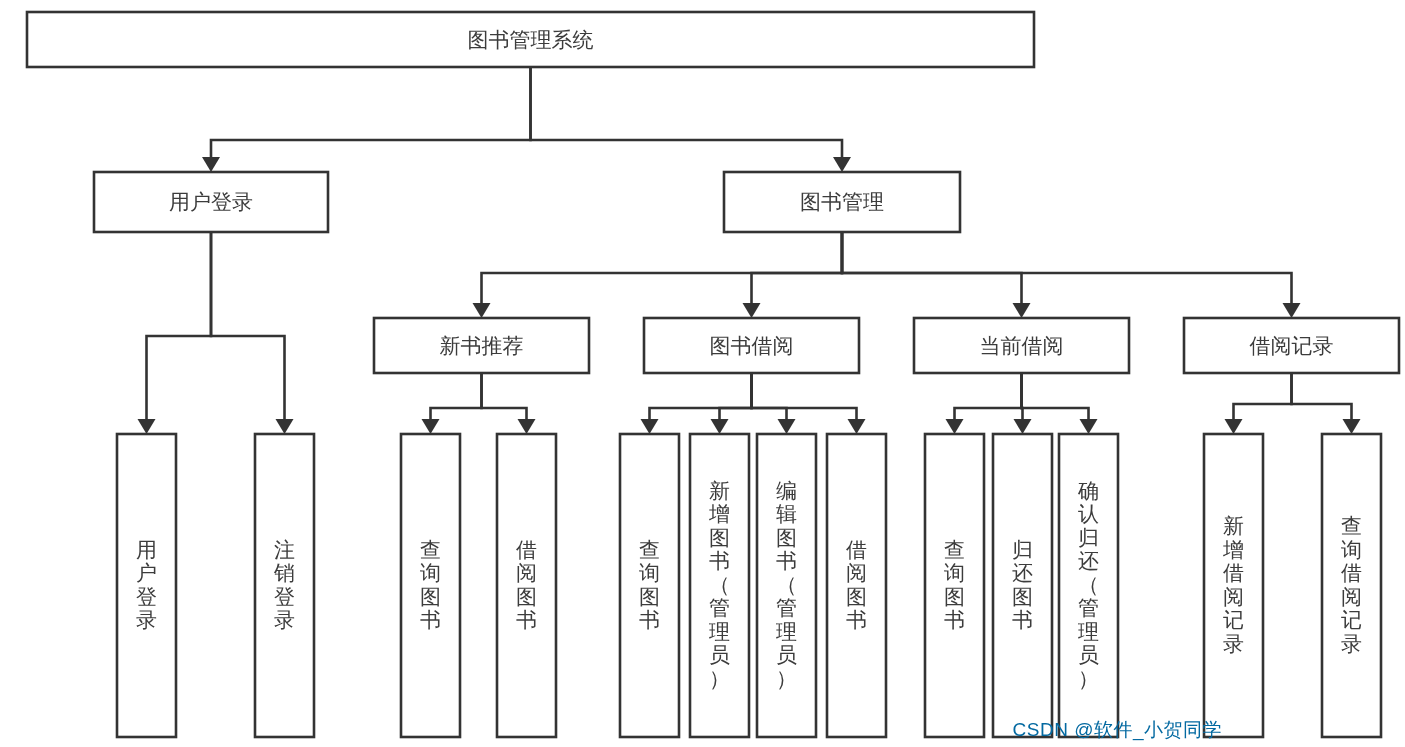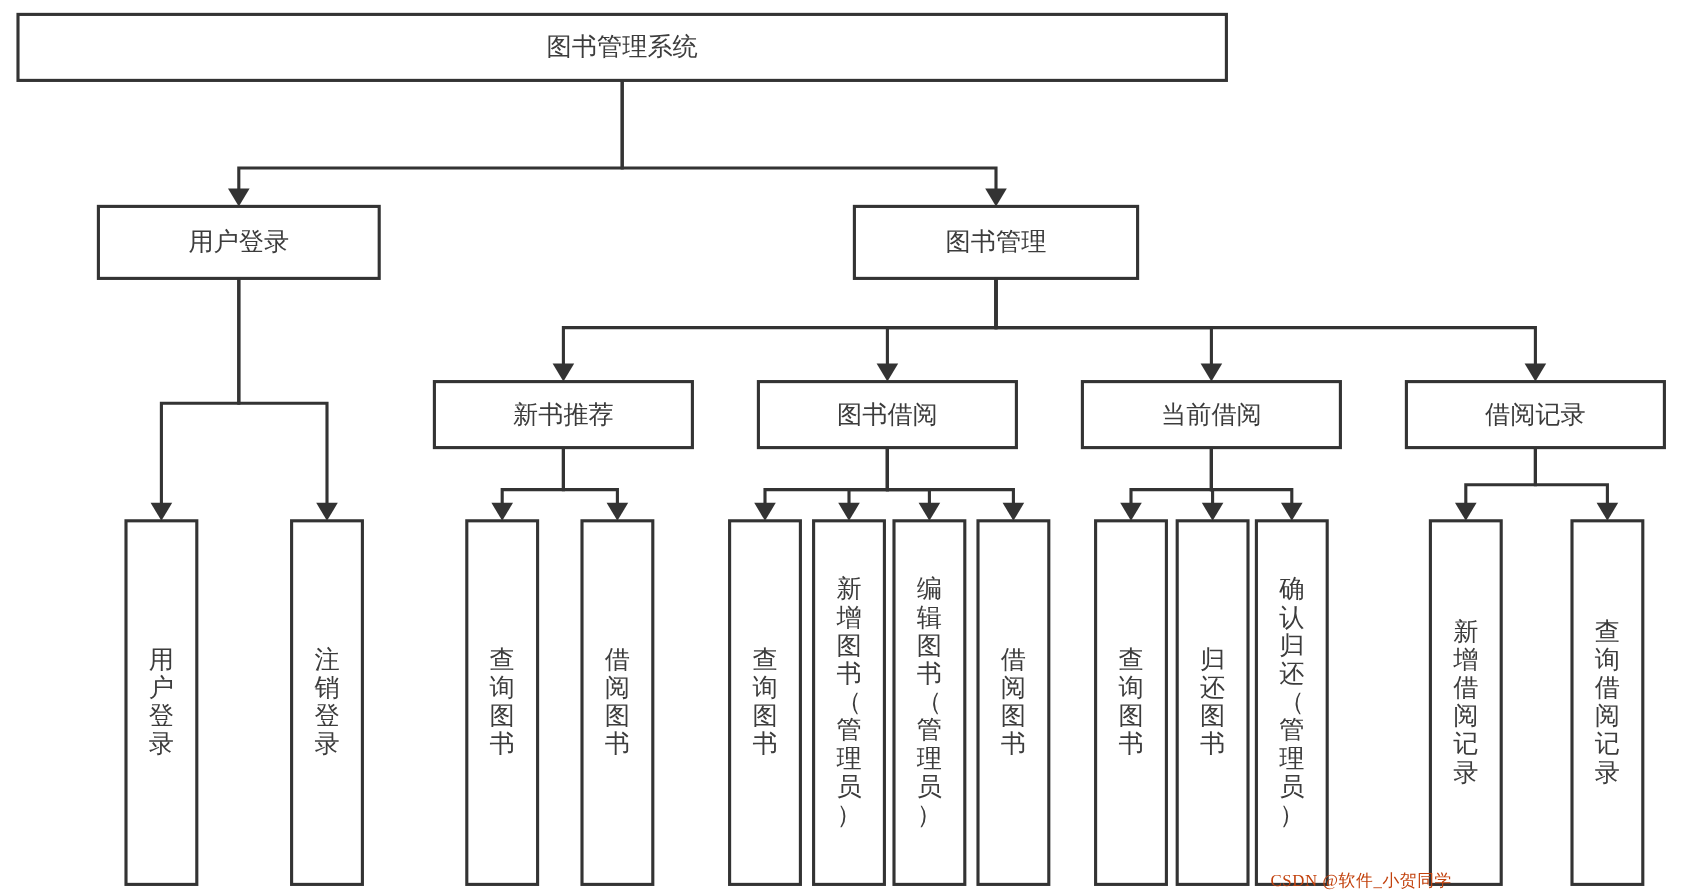--- a/index.html
+++ b/index.html
@@ -10,21 +10,21 @@
   }
   body {
     width: 1405px;
     height: 747px;
     position: relative;
     font-family: "DejaVu Sans", "Liberation Sans", sans-serif;
     overflow: hidden;
   }
   #diagram-root {
     position: absolute;
-    left: 0;
+    left: 12px;
     top: 0;
     width: 1218px;
     height: 747px;
   }
   svg.diagram-canvas {
     display: block;
     width: 1405px;
     height: 747px;
   }
   .node-rect {
@@ -53,23 +53,23 @@
     stroke-linecap: square;
   }
   .arrow-head {
     fill: #333333;
     stroke: none;
   }
   .watermark-text {
     position: absolute;
     right: 8px;
     bottom: 4px;
-    font-family: Liberation Serif, serif;
-    font-size: 14px;
-    color: #c2410c;
+    font-family: Liberation Sans, sans-serif;
+    font-size: 19px;
+    color: #0369a1;
     letter-spacing: 0.5px;
     user-select: none;
     white-space: nowrap;
   }
 </style>
 </head>
 <body>
 
 <div id="diagram-root">
   <svg class="diagram-canvas" id="diagram-svg" viewBox="0 0 1405 747" xmlns="http://www.w3.org/2000/svg">

